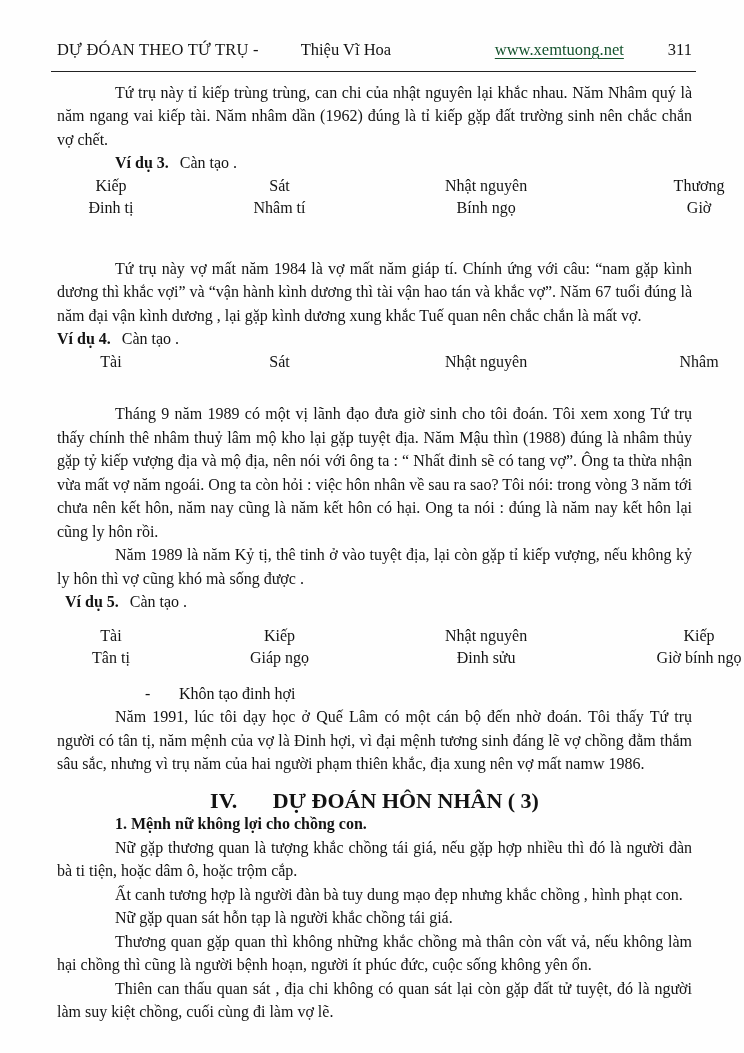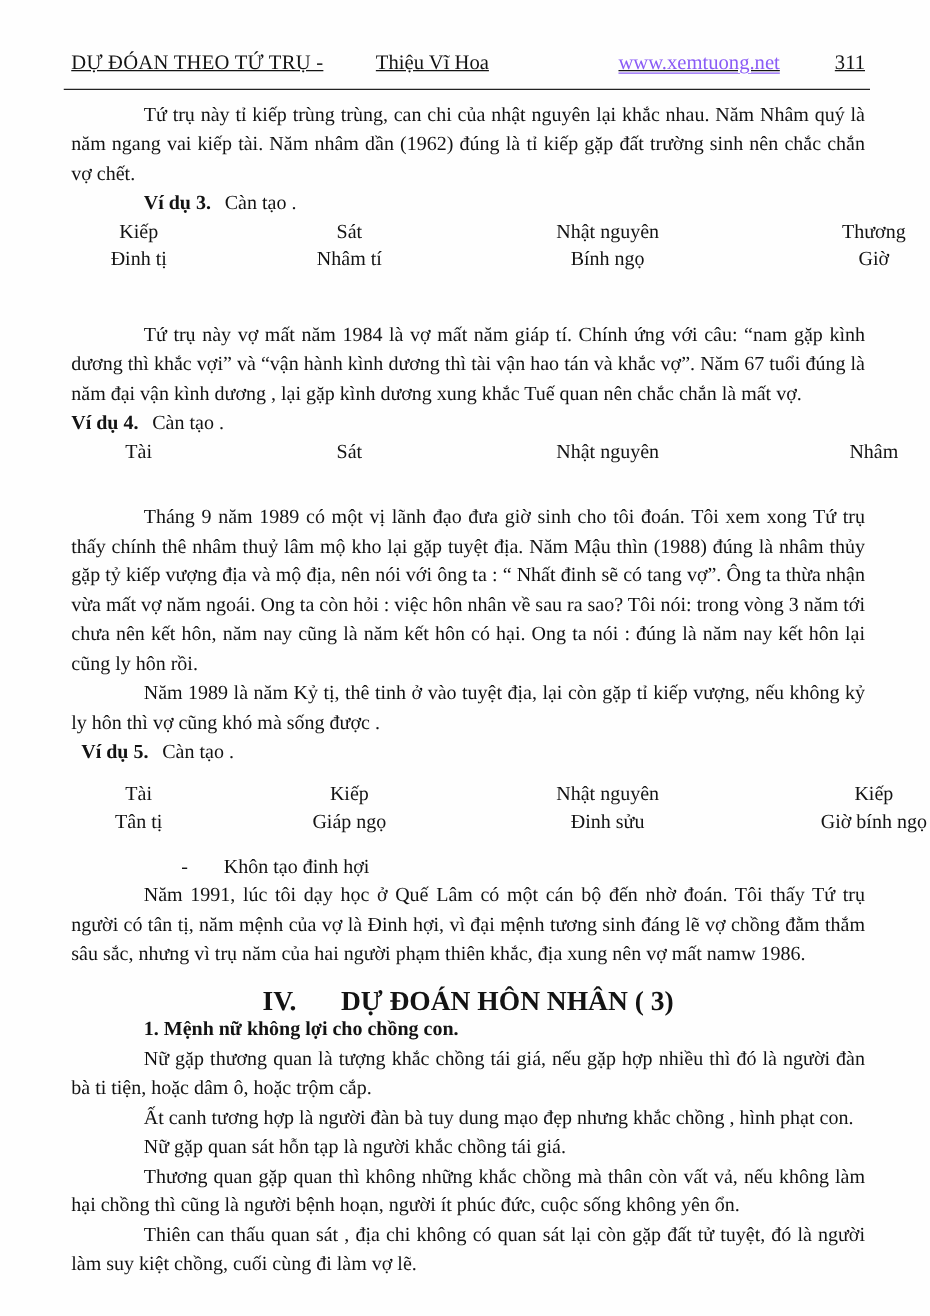--- a/index.html
+++ b/index.html
@@ -16,29 +16,28 @@
     line-height: 23.5px;
     padding: 38px 52px 30px 57px;
     overflow: hidden;
   }
   
   .hdr {
     display: flex;
     align-items: baseline;
     font-size: 16.5px;
     margin-bottom: 9px;
-    text-decoration: underline;
   }
   .hdr-title { white-space: nowrap; letter-spacing: .2px; }
   .hdr-author { margin-left: 42px; white-space: nowrap; }
   .hdr-link {
     margin-left: auto;
     text-decoration: underline;
     text-underline-offset: 3px;
-    color: #8b5cf6;
+    color: #14532d;
     white-space: nowrap;
     cursor: pointer;
   }
   .hdr-page { margin-left: 44px; white-space: nowrap; }
   .rule {
     border: none;
     border-top: 1.6px solid #222;
     margin: 0 -4px 9px -6px;
   }
   

